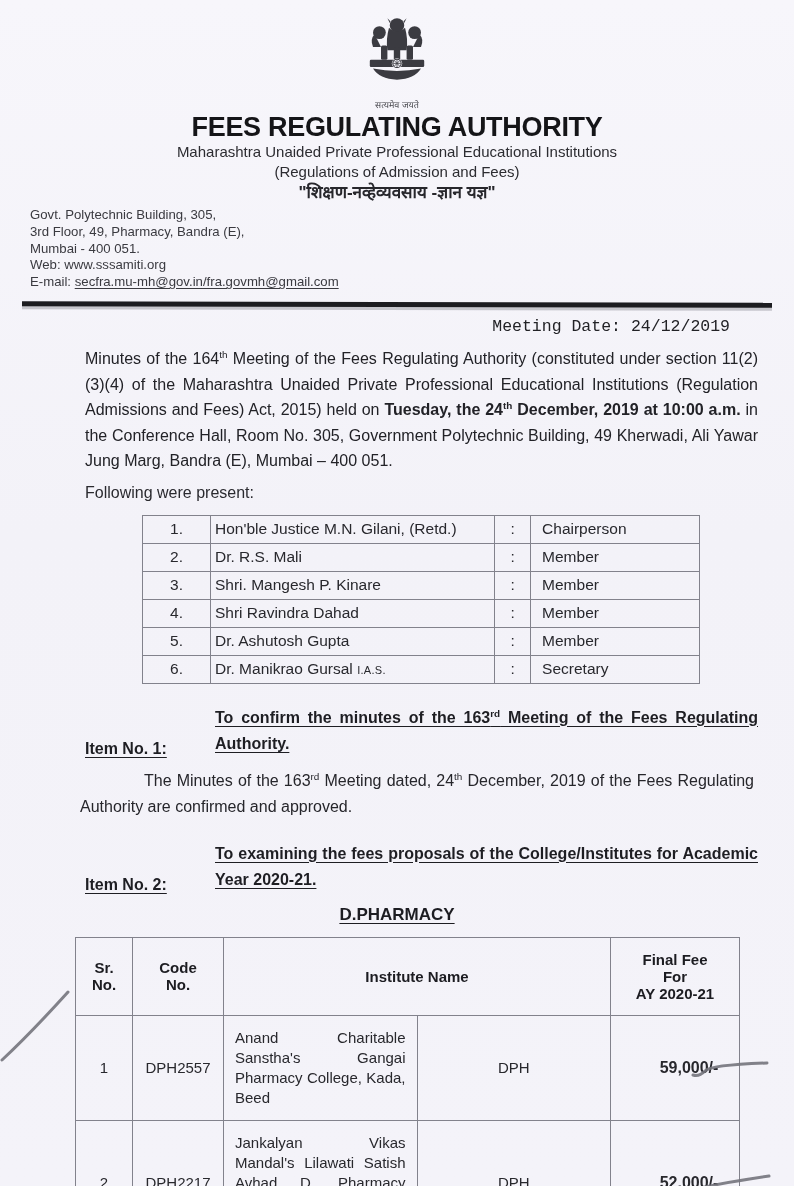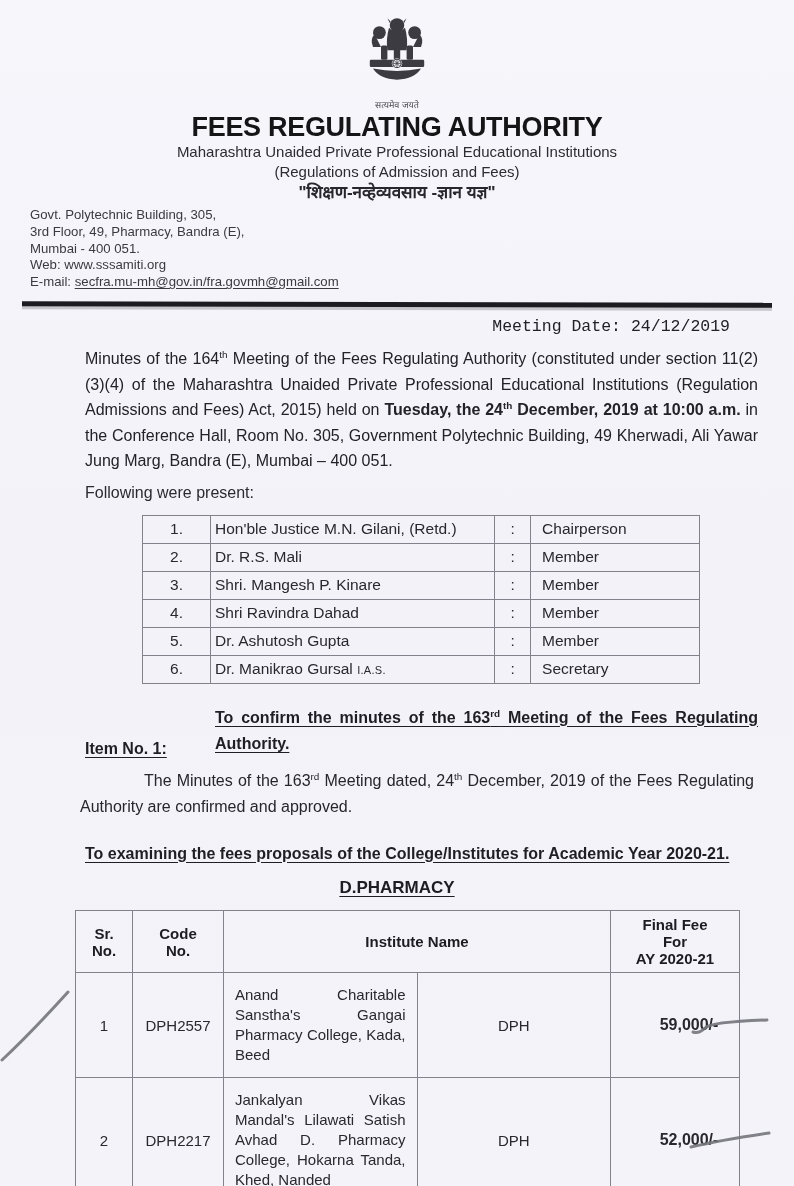--- a/index.html
+++ b/index.html
@@ -51,21 +51,21 @@
   .item-label{width:130px;flex:0 0 130px;text-decoration:underline;text-underline-offset:3px;}
   .item-title{flex:1;text-align:justify;line-height:26.5px;
               text-decoration:underline;text-underline-offset:3px;}
   .item-body{margin:10px 40px 0 80px;font-size:16px;line-height:26px;text-align:justify;
              text-indent:64px;color:#26262b;}
 
   .section-title{margin-top:11px;text-align:center;font-size:17px;font-weight:700;color:#1d1d22;
                  text-decoration:underline;text-underline-offset:3px;}
 
   .fees{margin:12px 0 0 75px;width:665px;font-size:15px;color:#28282d;table-layout:fixed;}
-  .fees th{font-weight:700;color:#1c1c21;padding:5px 4px;vertical-align:middle;}
+  .fees th{font-weight:700;color:#1c1c21;padding:13px 4px;vertical-align:middle;}
   .fees .pre{white-space:pre-line;}
   .fees .c-sr{width:48px;text-align:center;}
   .fees .c-code{width:82px;text-align:center;}
   .fees .c-inst{width:330px;}
   .fees .c-type{width:85px;text-align:center;}
   .fees .c-fee{width:120px;text-align:center;}
   .fees td{padding:4px 8px;}
   .fees td.c-inst{text-align:justify;line-height:20px;padding:12px 11px;}
   .fees td.c-fee{font-weight:700;font-size:16px;position:relative;overflow:visible;padding-left:36px;}
 
@@ -178,20 +178,21 @@
     </tbody>
   </table>
 
   <div class="item-head">
     <div class="item-label">Item No. 1:</div>
     <div class="item-title"><span>To confirm the minutes of the 163</span><sup>rd</sup><span> Meeting of the Fees Regulating Authority.</span></div>
   </div>
   <p class="item-body"><span>The Minutes of the 163</span><sup>rd</sup><span> Meeting dated, 24</span><sup>th</sup><span> December, 2019 of the Fees Regulating Authority are confirmed and approved.</span></p>
 
   <div class="item-head">
+    <div class="item-label">Item No.  2:</div>
     <div class="item-title">To examining the fees proposals of the College/Institutes for Academic Year 2020-21.</div>
   </div>
 
   <div class="section-title">D.PHARMACY</div>
 
   <table class="fees">
     <tbody>
       <tr>
         <th class="c-sr pre">Sr.
 No.</th>

